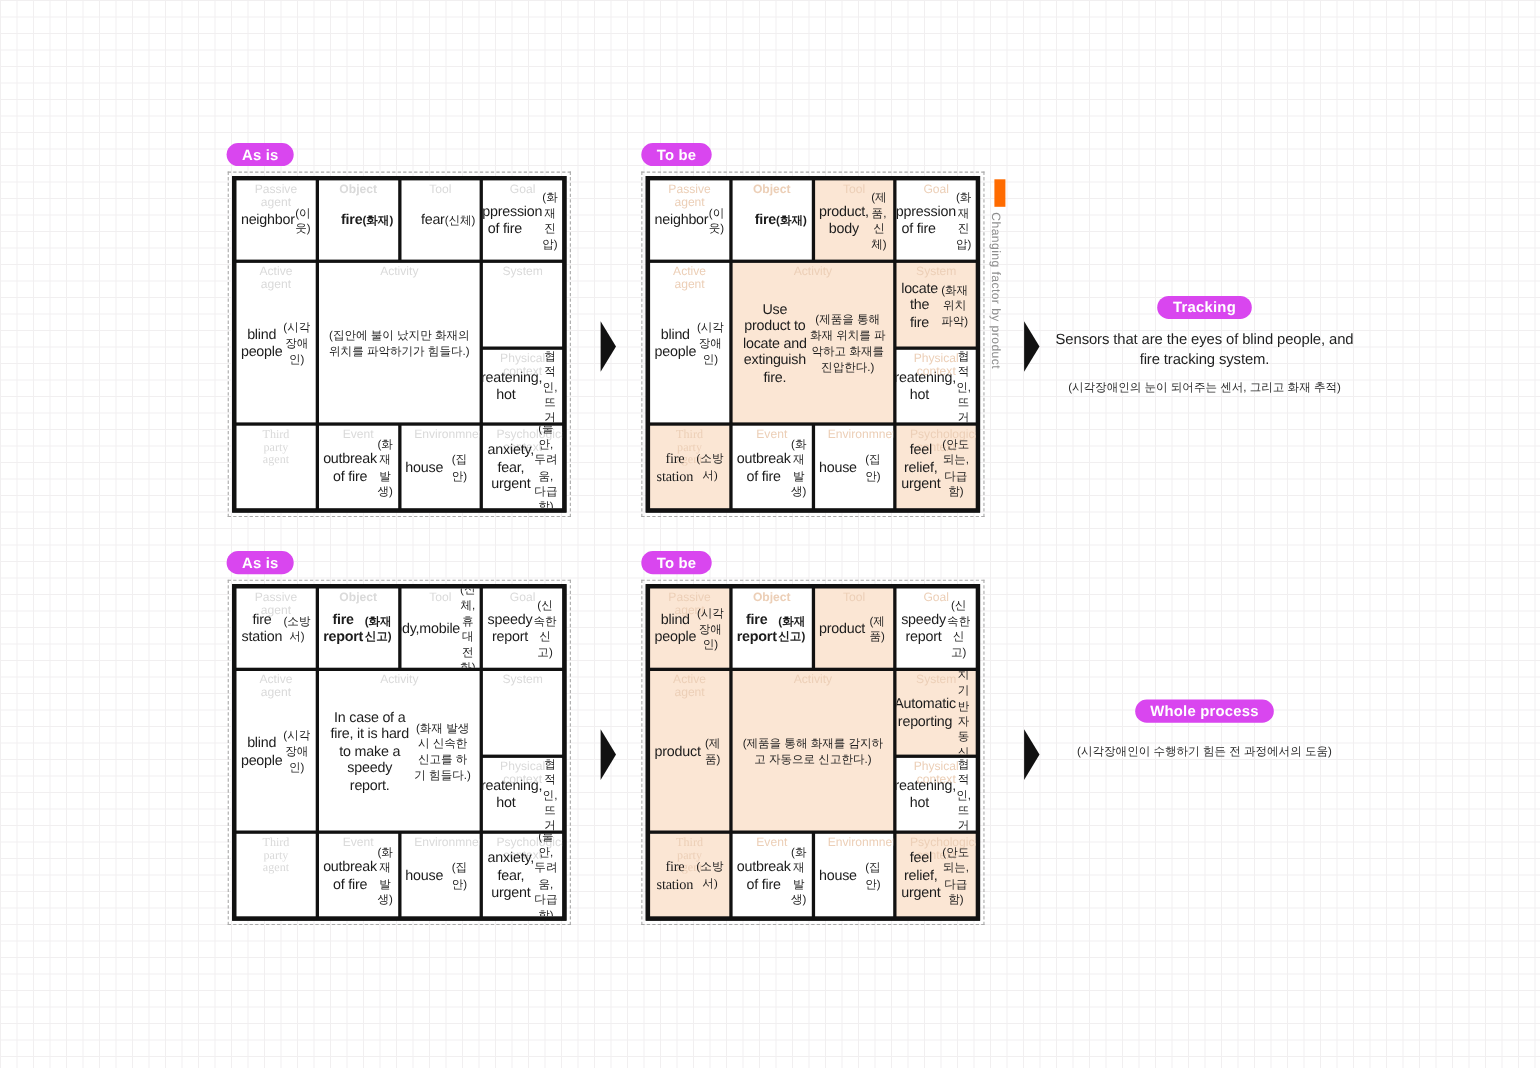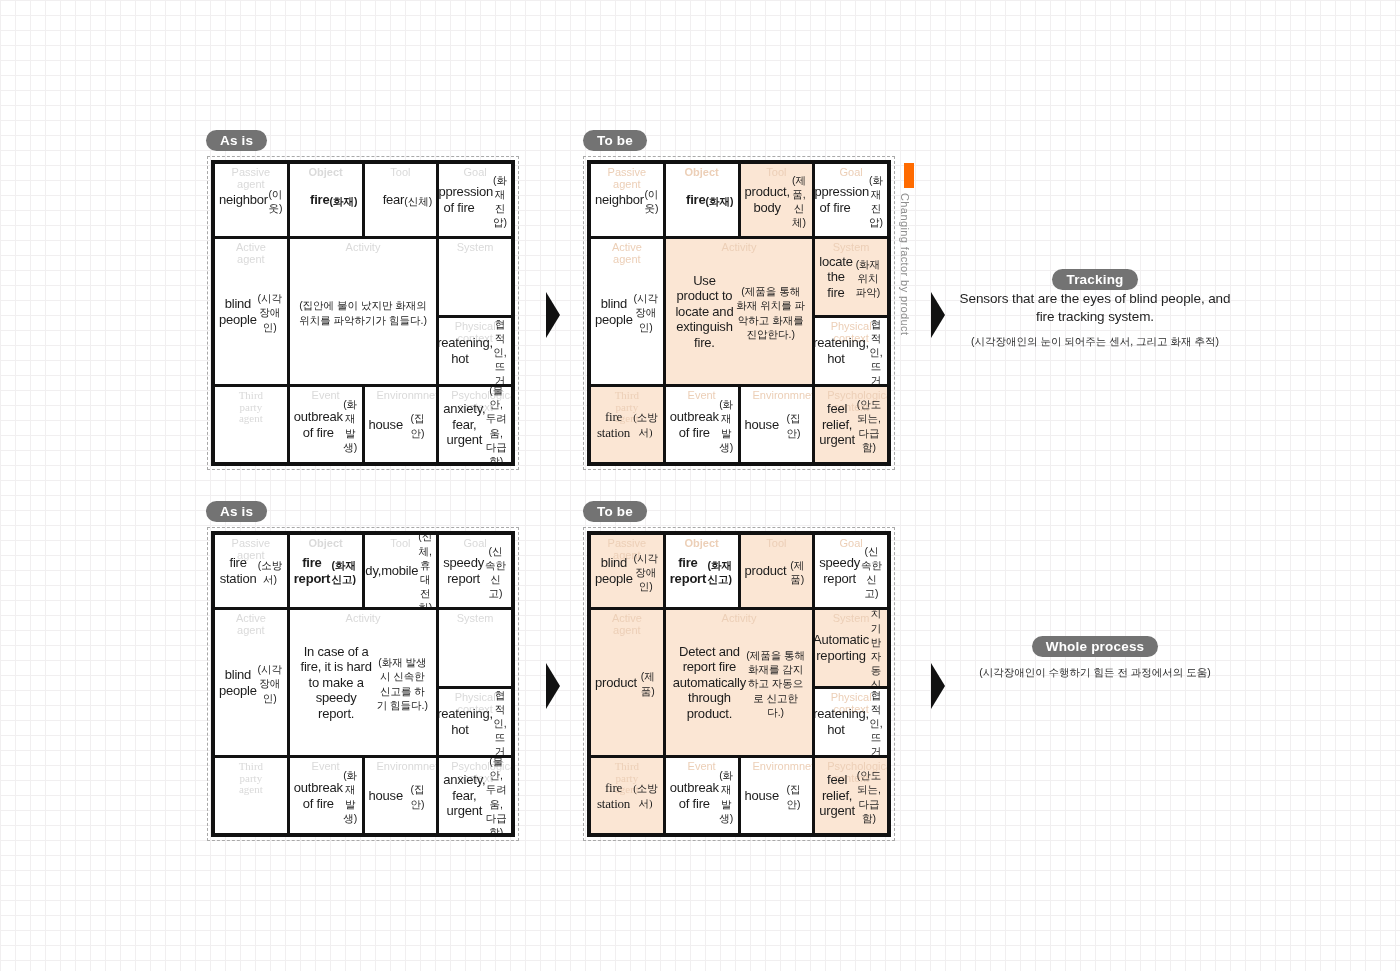--- a/index.html
+++ b/index.html
@@ -8,21 +8,21 @@
     font-family:"Liberation Sans","DejaVu Sans",sans-serif;
     background-color:#ffffff;
     background-image:
       linear-gradient(#f1eff0 1px, transparent 1px),
       linear-gradient(90deg, #f1eff0 1px, transparent 1px);
     background-size:15px 15px;
     color:#1c1c1c;
   }
   .abs{position:absolute;}
   .pill{
-    background:#737373;color:#fff;font-weight:bold;font-size:13.5px;
+    background:#d946ef;color:#fff;font-weight:bold;font-size:13.5px;
     padding:3px 14px;border-radius:12px;letter-spacing:.2px;white-space:nowrap;
   }
   .table-wrap{
     border:1px dashed #a9a9a9;padding:3px;background:transparent;
   }
   .matrix{
     display:grid;
     grid-template-columns:repeat(4,1fr);
     grid-template-rows:72px 76px 66px auto;
     grid-template-areas:
@@ -60,21 +60,21 @@
     border-left:14px solid #111;
     border-top:23px solid transparent;
     border-bottom:23px solid transparent;
   }
   .orange-marker{width:10px;height:25px;background:#ff6b00;}
   .vertical-note{
     writing-mode:vertical-rl;text-orientation:mixed;
     font-size:11px;color:#8d8d8d;letter-spacing:.4px;height:160px;
   }
   .annotation{width:310px;text-align:center;}
-  .annotation .pill{display:inline-block;}
+  .annotation .pill{display:inline-block;margin-bottom:10px;}
   .annotation-text{font-size:13.5px;line-height:1.35;color:#1f1f1f;letter-spacing:-.1px;padding:0 18px;}
   .annotation-kr{font-size:10.5px;color:#2a2a2a;margin-top:9px;}
 </style>
 </head>
 <body>
 
 <div class="abs pill" style="left:206px;top:130px;">As is</div>
 <div class="abs table-wrap" style="left:207px;top:156px;">
   <div class="matrix asis">
       <div class="cell area-passive">
@@ -301,21 +301,20 @@
         <div class="cell-value">speedy report</div>
         <div class="cell-sub">(신속한 신고)</div>
       </div>
       <div class="cell area-active hl">
         <div class="cell-label">Active agent</div>
         <div class="cell-value">product</div>
         <div class="cell-sub">(제품)</div>
       </div>
       <div class="cell area-activity hl">
         <div class="cell-label">Activity</div>
-        <div class="cell-value">Detect and report fire automatically through product.</div>
         <div class="cell-sub">(제품을 통해 화재를 감지하고 자동으로 신고한다.)</div>
       </div>
       <div class="cell area-system hl">
         <div class="cell-label">System</div>
         <div class="cell-value">Automatic reporting</div>
         <div class="cell-sub">(위치 기반 자동 신고)</div>
       </div>
       <div class="cell area-physical">
         <div class="cell-label">Physical context</div>
         <div class="cell-value">threatening, hot</div>

